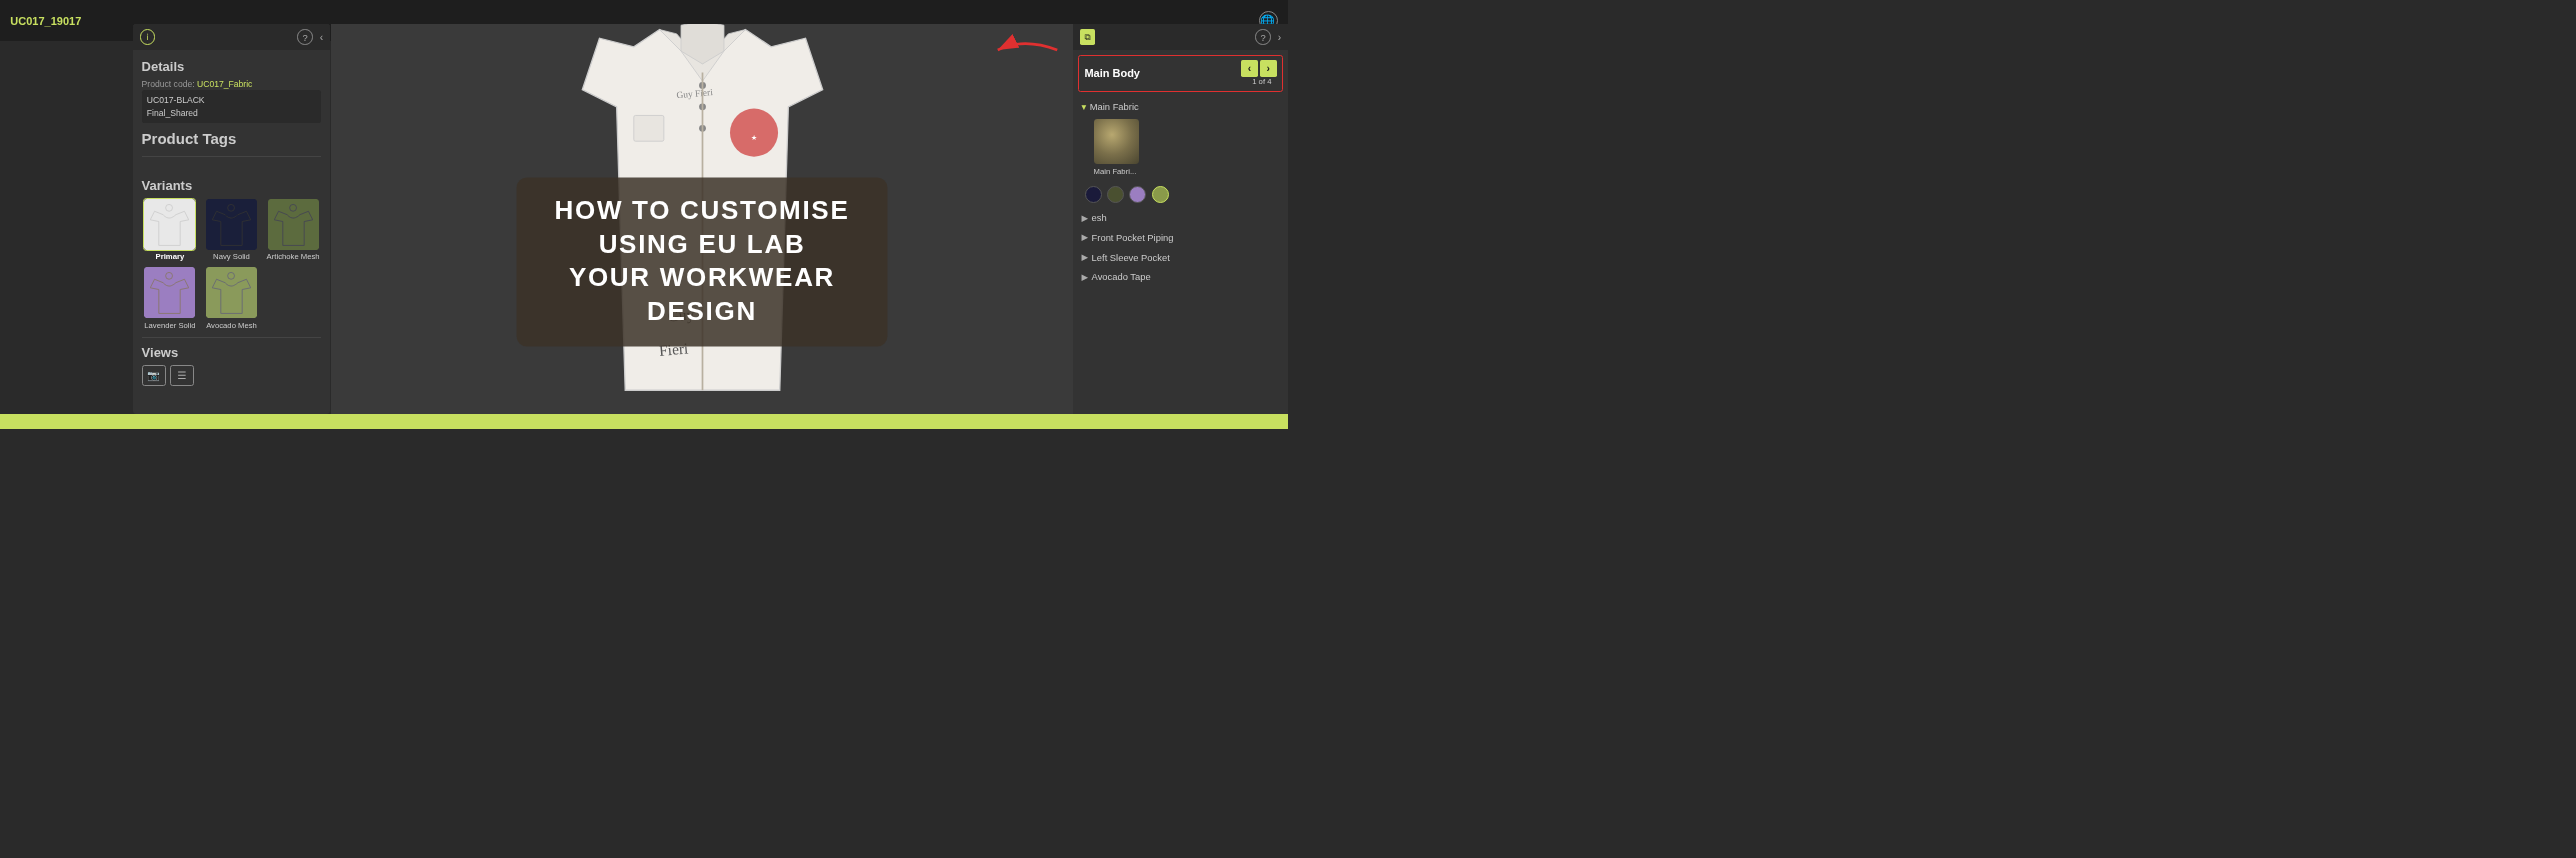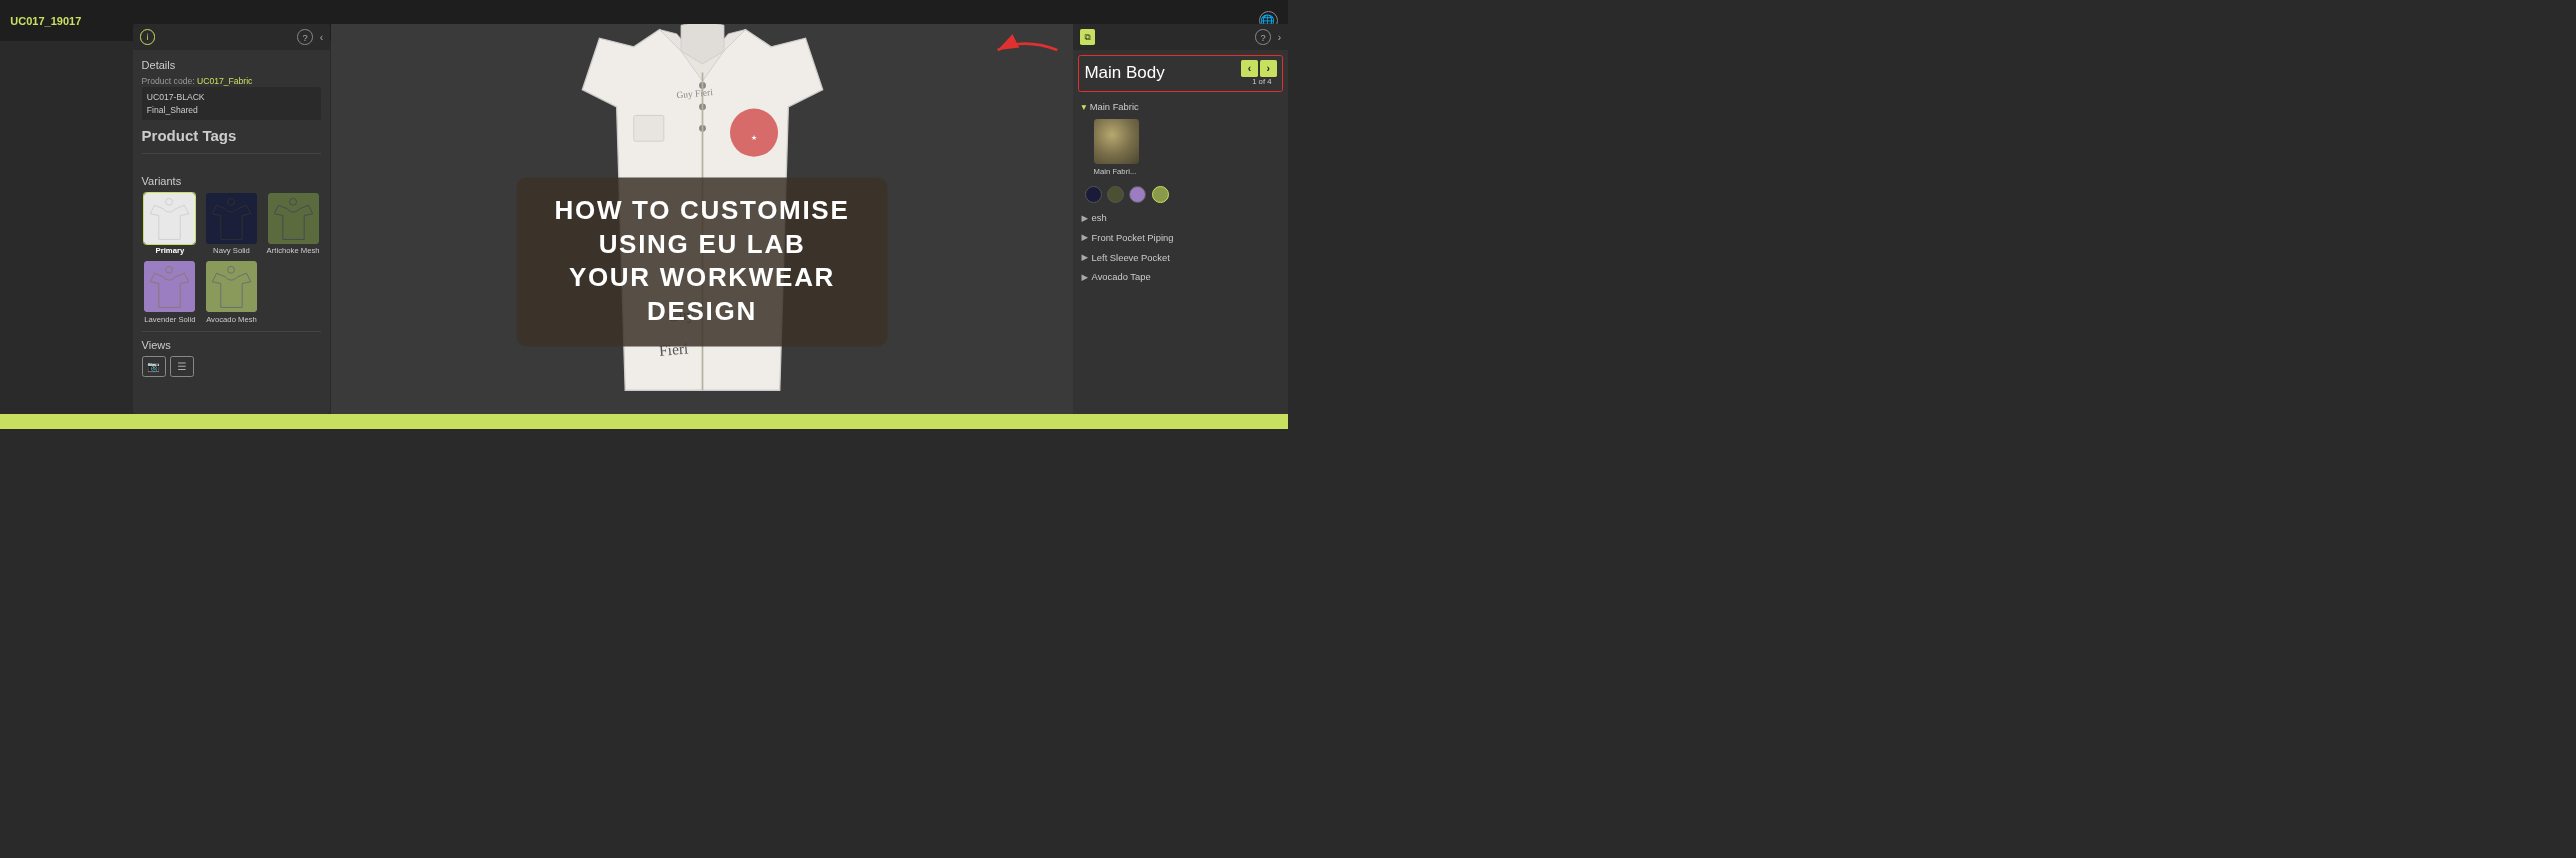--- a/index.html
+++ b/index.html
@@ -92,23 +92,23 @@
       color: #aaa;
       font-size: 10.3px;
     }
 
     #left-panel-content {
       padding: 8.6px;
     }
 
     .section-label {
       color: #ccc;
-      font-size: 11px;
+      font-size: 13px;
       margin-bottom: 5.2px;
-      font-weight: 400;
+      font-weight: 700;
     }
 
     .product-code-label {
       color: #999;
       font-size: 8.6px;
       margin-bottom: 1.7px;
     }
 
     .variant-name-block {
       background: #2a2a2a;
@@ -234,22 +234,22 @@
       margin: 5.2px;
       border-radius: 2.6px;
       padding: 3.4px 5.2px;
       display: flex;
       align-items: center;
       justify-content: space-between;
     }
 
     #main-body-title {
       color: #fff;
-      font-size: 17px;
-      font-weight: normal;
+      font-size: 11px;
+      font-weight: bold;
     }
 
     .nav-btn-green {
       width: 17px;
       height: 17px;
       background: #c8e060;
       border: none;
       border-radius: 1.7px;
       display: flex;
       align-items: center;

